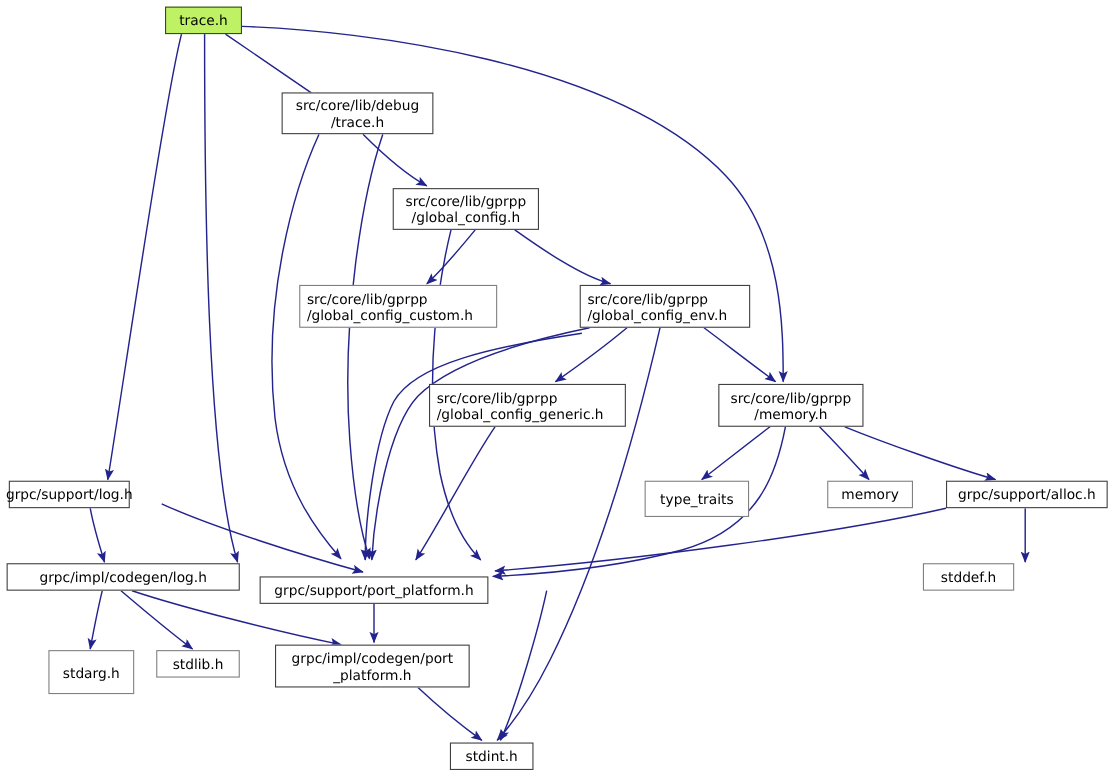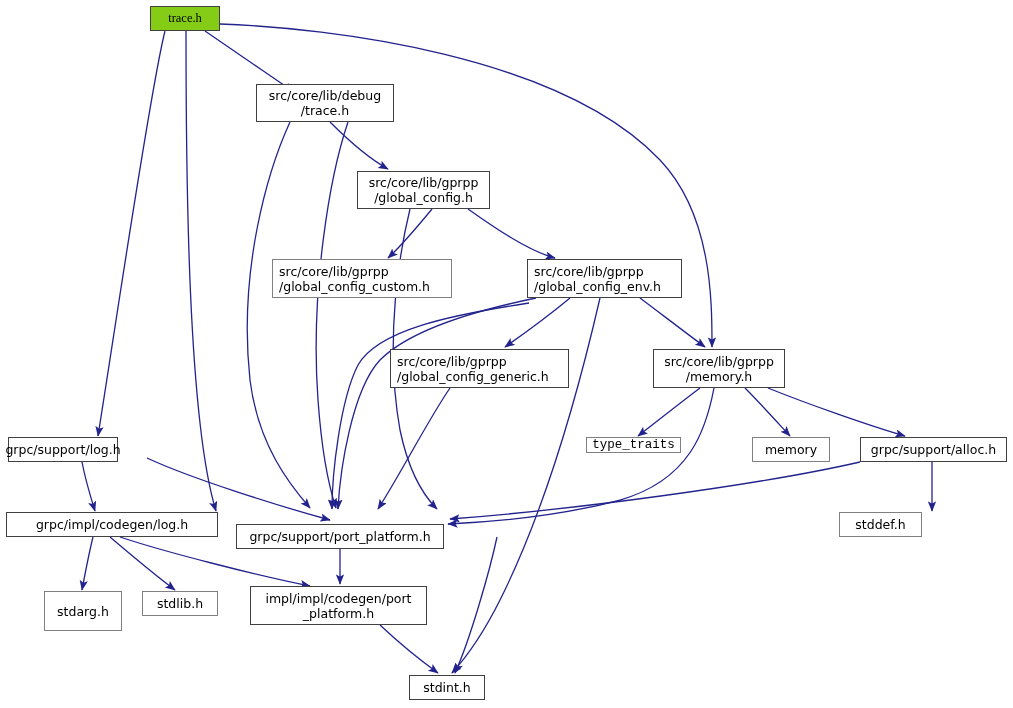--- a/index.html
+++ b/index.html
@@ -37,23 +37,22 @@
     font-size: 12.5px;
     line-height: 15px;
     letter-spacing: 0px;
     white-space: pre;
     z-index: 5;
   }
   .node.strong {
     border: 1.6px solid #404040;
   }
   .node.current {
-    background: #84cc16;
+    background: #bef264;
     border: 1.6px solid #404040;
-    font-family: Liberation Serif, serif;
   }
   .node .lbl {
     display: block;
     padding: 0;
     margin: 0;
   }
   .node.center { align-items: center; text-align: center; }
   .node.left   { align-items: flex-start; text-align: left; padding-left: 6px; }
 </style>
 </head>
@@ -102,26 +101,26 @@
   </svg>
 
   <div id="nodes-layer">
       <div class="node current center" title="trace.h" style="left: 150px; top: 6px; width: 70px; height: 25px;"><span class="lbl">trace.h</span></div>
       <div class="node strong center" title="src/core/lib/debug/trace.h" style="left: 256px; top: 84px; width: 138px; height: 38px;"><span class="lbl">src/core/lib/debug</span><span class="lbl">/trace.h</span></div>
       <div class="node strong center" title="src/core/lib/gprpp/global_config.h" style="left: 357px; top: 171px; width: 133px; height: 38px;"><span class="lbl">src/core/lib/gprpp</span><span class="lbl">/global_config.h</span></div>
       <div class="node left" title="src/core/lib/gprpp/global_config_custom.h" style="left: 272px; top: 259px; width: 180px; height: 39px;"><span class="lbl">src/core/lib/gprpp</span><span class="lbl">/global_config_custom.h</span></div>
       <div class="node strong left" title="src/core/lib/gprpp/global_config_env.h" style="left: 527px; top: 259px; width: 155px; height: 39px;"><span class="lbl">src/core/lib/gprpp</span><span class="lbl">/global_config_env.h</span></div>
       <div class="node strong left" title="src/core/lib/gprpp/global_config_generic.h" style="left: 390px; top: 349px; width: 179px; height: 39px;"><span class="lbl">src/core/lib/gprpp</span><span class="lbl">/global_config_generic.h</span></div>
       <div class="node strong center" title="src/core/lib/gprpp/memory.h" style="left: 653px; top: 349px; width: 132px; height: 39px;"><span class="lbl">src/core/lib/gprpp</span><span class="lbl">/memory.h</span></div>
-      <div class="node center" title="type_traits" style="left: 586px; top: 437px; width: 95px; height: 16px; font-family: Liberation Mono, monospace;"><span class="lbl">type_traits</span></div>
+      <div class="node center" title="type_traits" style="left: 586px; top: 437px; width: 95px; height: 33px;"><span class="lbl">type_traits</span></div>
       <div class="node center" title="memory" style="left: 752px; top: 437px; width: 78px; height: 25px;"><span class="lbl">memory</span></div>
       <div class="node strong center" title="grpc/support/alloc.h" style="left: 860px; top: 437px; width: 147px; height: 25px;"><span class="lbl">grpc/support/alloc.h</span></div>
       <div class="node strong center" title="grpc/support/log.h" style="left: 8px; top: 437px; width: 110px; height: 25px;"><span class="lbl">grpc/support/log.h</span></div>
       <div class="node center" title="stddef.h" style="left: 839px; top: 512px; width: 83px; height: 25px;"><span class="lbl">stddef.h</span></div>
       <div class="node strong center" title="grpc/impl/codegen/log.h" style="left: 6px; top: 512px; width: 212px; height: 25px;"><span class="lbl">grpc/impl/codegen/log.h</span></div>
       <div class="node strong center" title="grpc/support/port_platform.h" style="left: 236px; top: 512px; width: 208px; height: 25px; margin-top: 12px;"><span class="lbl">grpc/support/port_platform.h</span></div>
       <div class="node center" title="stdarg.h" style="left: 44px; top: 591px; width: 78px; height: 40px;"><span class="lbl">stdarg.h</span></div>
       <div class="node center" title="stdlib.h" style="left: 142px; top: 591px; width: 76px; height: 25px; align-items: center;"><span class="lbl">stdlib.h</span></div>
-      <div class="node strong center" title="grpc/impl/codegen/port_platform.h" style="left: 250px; top: 586px; width: 177px; height: 39px;"><span class="lbl">impl/impl/codegen/port</span><span class="lbl">_platform.h</span></div>
+      <div class="node strong center" title="grpc/impl/codegen/port_platform.h" style="left: 250px; top: 586px; width: 177px; height: 39px;"><span class="lbl">grpc/impl/codegen/port</span><span class="lbl">_platform.h</span></div>
       <div class="node strong center" title="stdint.h" style="left: 409px; top: 675px; width: 76px; height: 25px;"><span class="lbl">stdint.h</span></div>
     </div>
 
 </div>
 
 </body></html>

